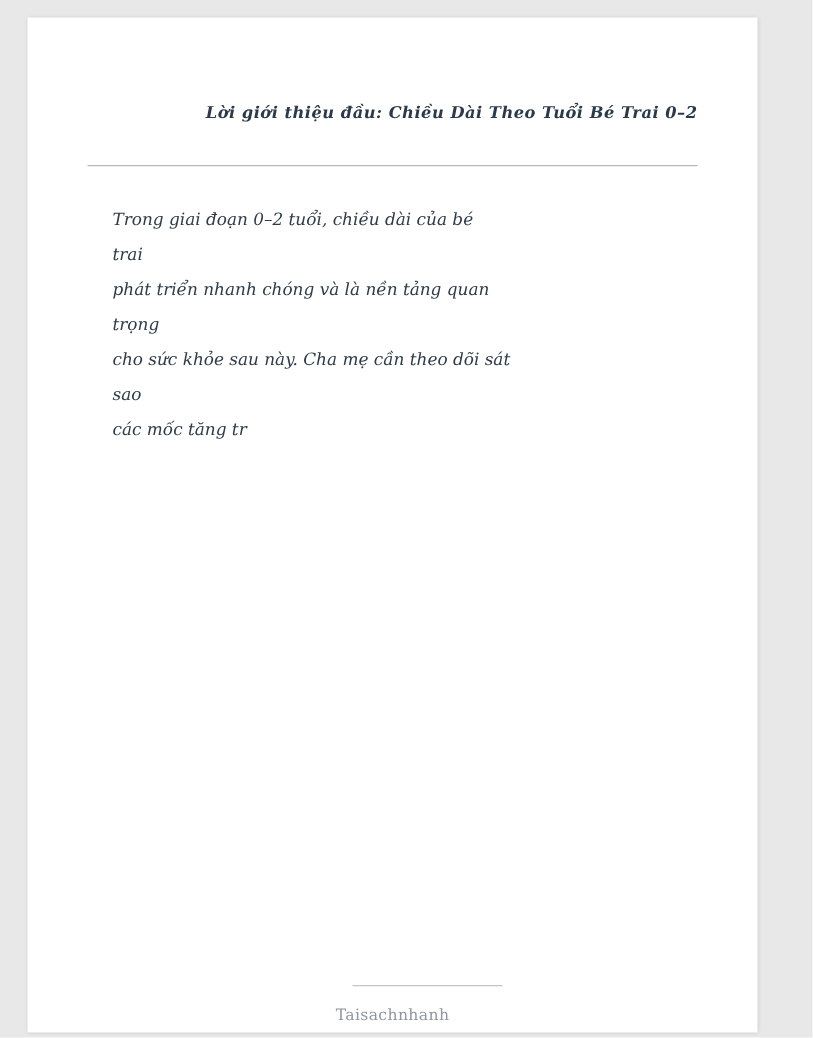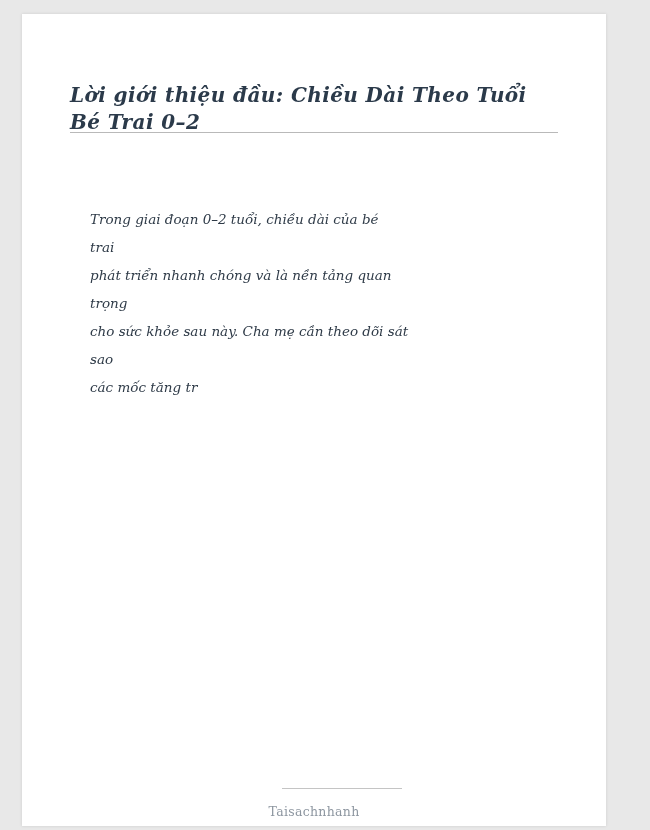--- a/index.html
+++ b/index.html
@@ -27,25 +27,25 @@
     position: relative;
     width: 100%;
     height: 100%;
     padding: 0;
   }
   .doc-title {
     position: absolute;
     left: 48px;
     top: 68px;
     width: 488px;
-    text-align: left;
+    text-align: right;
     font-family: "DejaVu Serif", serif;
     font-style: italic;
     font-weight: 700;
-    font-size: 20px;
+    font-size: 13px;
     letter-spacing: 0.4px;
     color: #2b3a4a;
     line-height: 1.35;
   }
   .title-rule {
     position: absolute;
     left: 48px;
     top: 118px;
     width: 488px;
     height: 1px;
@@ -55,21 +55,20 @@
     position: absolute;
     left: 68px;
     top: 148px;
     width: 450px;
     font-family: "DejaVu Serif", serif;
     font-style: italic;
     font-size: 13.5px;
     color: #2f3b48;
     line-height: 28px;
     white-space: pre-line;
-    margin-top: 43px;
   }
   .footer-rule {
     position: absolute;
     left: 260px;
     top: 774px;
     width: 120px;
     height: 1px;
     background: #c4c4c4;
   }
   .footer-text {

